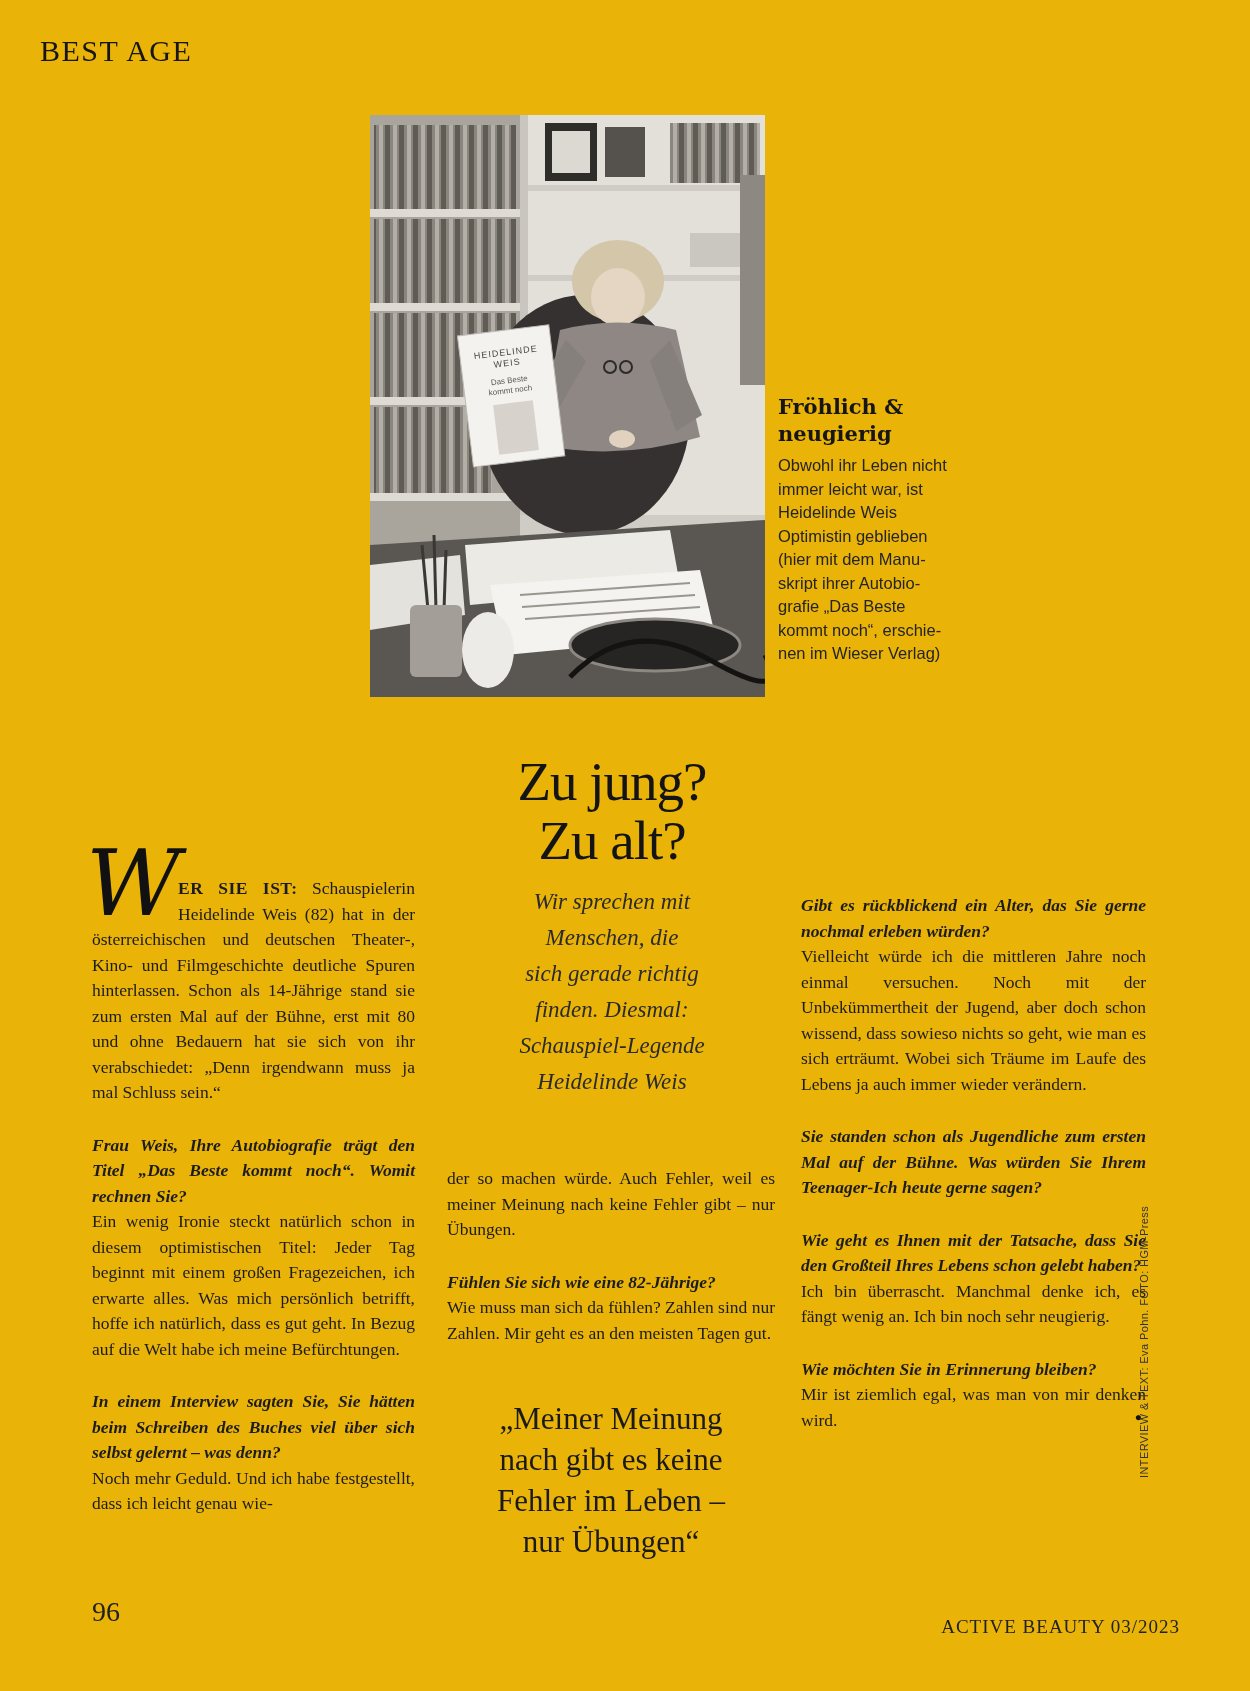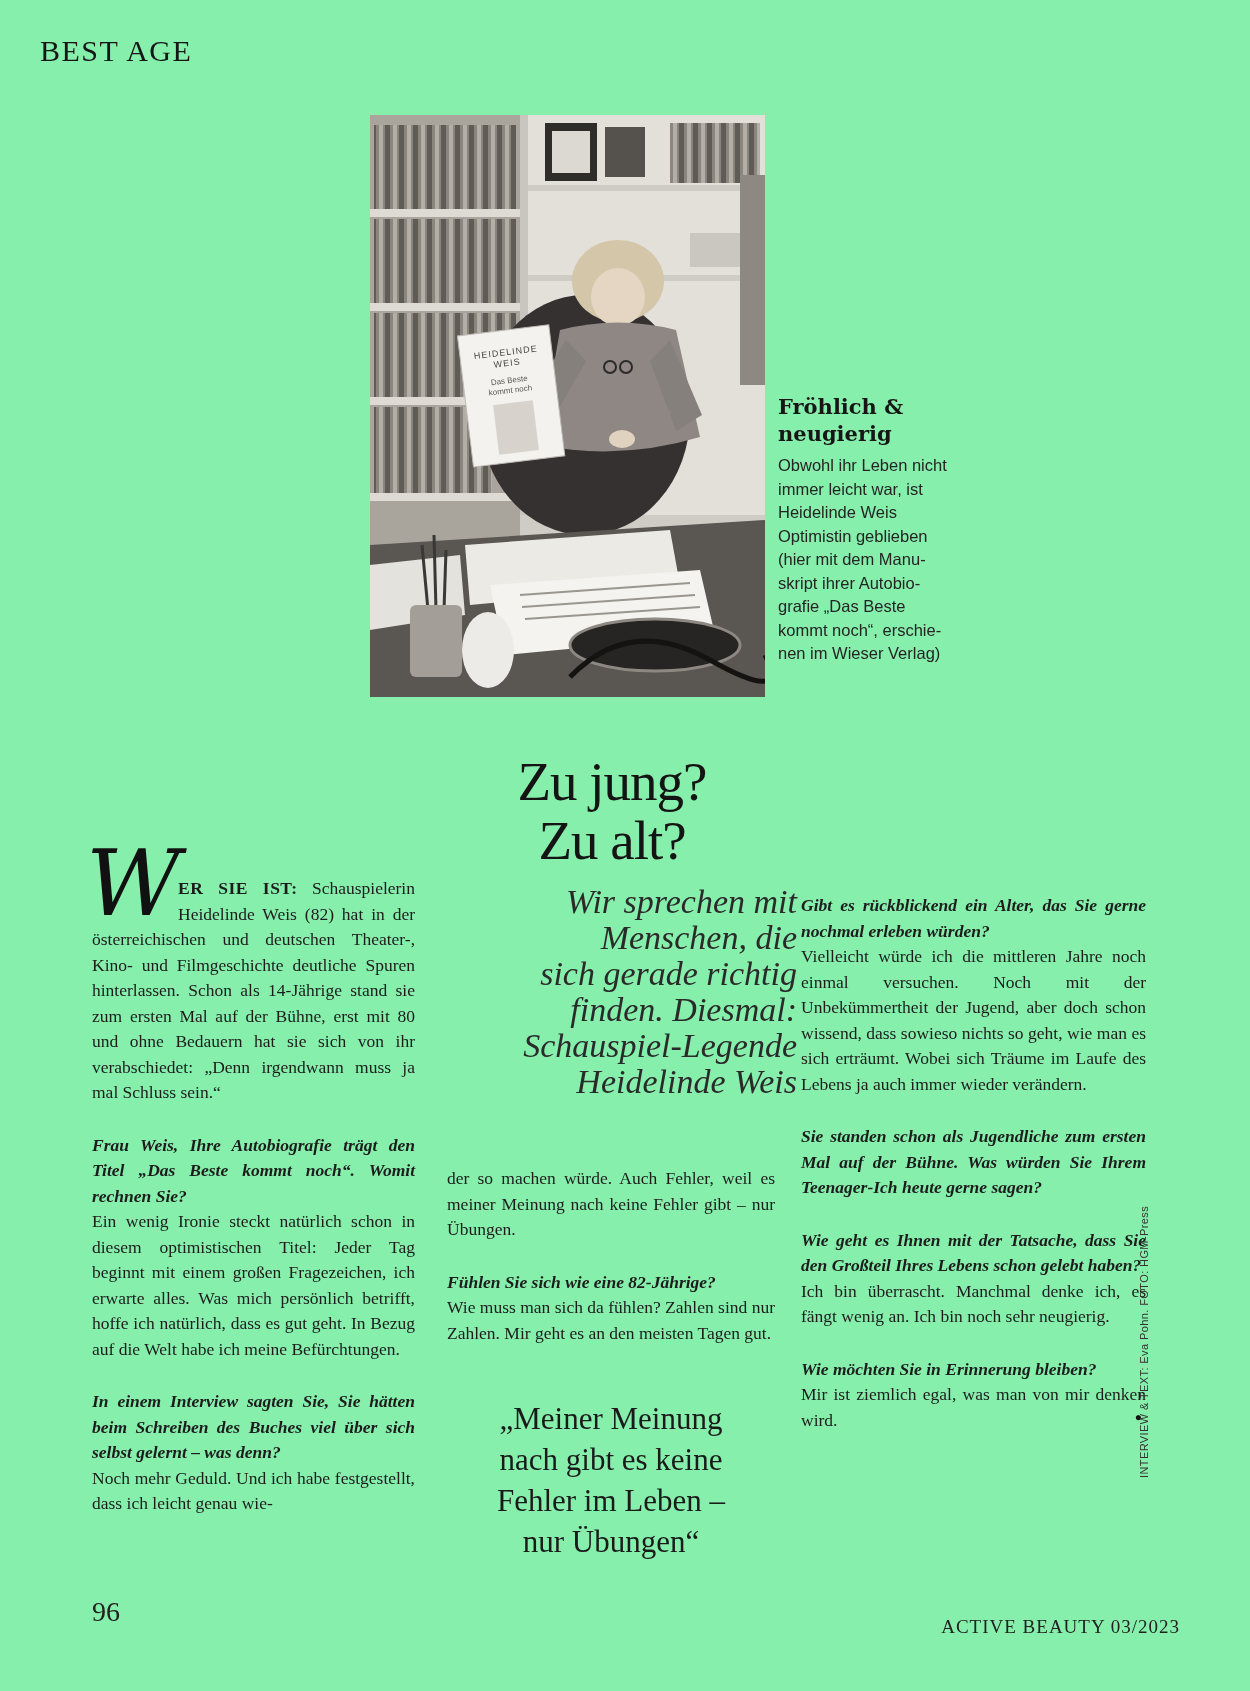--- a/index.html
+++ b/index.html
@@ -1,17 +1,17 @@
 <!DOCTYPE html>
 <html lang="de"><head>
 <meta charset="utf-8">
 <style>
   html,body{margin:0;padding:0;background:#ffffff;}
   .page{
-    position:relative;width:1250px;height:1691px;background:#86efac;
+    position:relative;width:1250px;height:1691px;background:#eab308;
     overflow:hidden;color:#1c1c1c;font-family:"Liberation Serif",serif;
   }
   
   .section-label{
     position:absolute;left:40px;top:34px;font-size:30px;letter-spacing:1.5px;
     font-family:"Liberation Serif",serif;color:#161616;
   }
   .pagenum{position:absolute;left:92px;top:1596px;font-size:28px;color:#222;}
   .issue-label{
     position:absolute;right:70px;top:1616px;font-size:19px;letter-spacing:1px;color:#222;
@@ -35,22 +35,22 @@
     font-family:"Liberation Sans",sans-serif;font-size:16.5px;line-height:23.5px;
     color:#242424;white-space:pre-line;
   }
   
   .headline{
     position:absolute;left:437px;top:752px;width:350px;margin:0;text-align:center;
     font-family:"Liberation Serif",serif;font-weight:400;font-size:55px;line-height:59px;
     letter-spacing:-1px;color:#141414;white-space:pre-line;
   }
   .standfirst{
-    position:absolute;left:427px;top:884px;width:370px;text-align:right;
-    font-style:italic;font-size:34px;line-height:36px;color:#2a2a2a;white-space:pre-line;
+    position:absolute;left:427px;top:884px;width:370px;text-align:center;
+    font-style:italic;font-size:23px;line-height:36px;color:#2a2a2a;white-space:pre-line;
   }
   
   .col{position:absolute;font-size:17.5px;line-height:25.5px;text-align:justify;hyphens:auto;}
   .col p{margin:0;}
   .col .question{font-weight:700;font-style:italic;margin-top:27px;}
   .col .question:first-child{margin-top:0;}
   .col-left{left:92px;top:876px;width:323px;}
   .col-middle{left:447px;top:1166px;width:328px;}
   .col-right{left:801px;top:893px;width:345px;}
   

